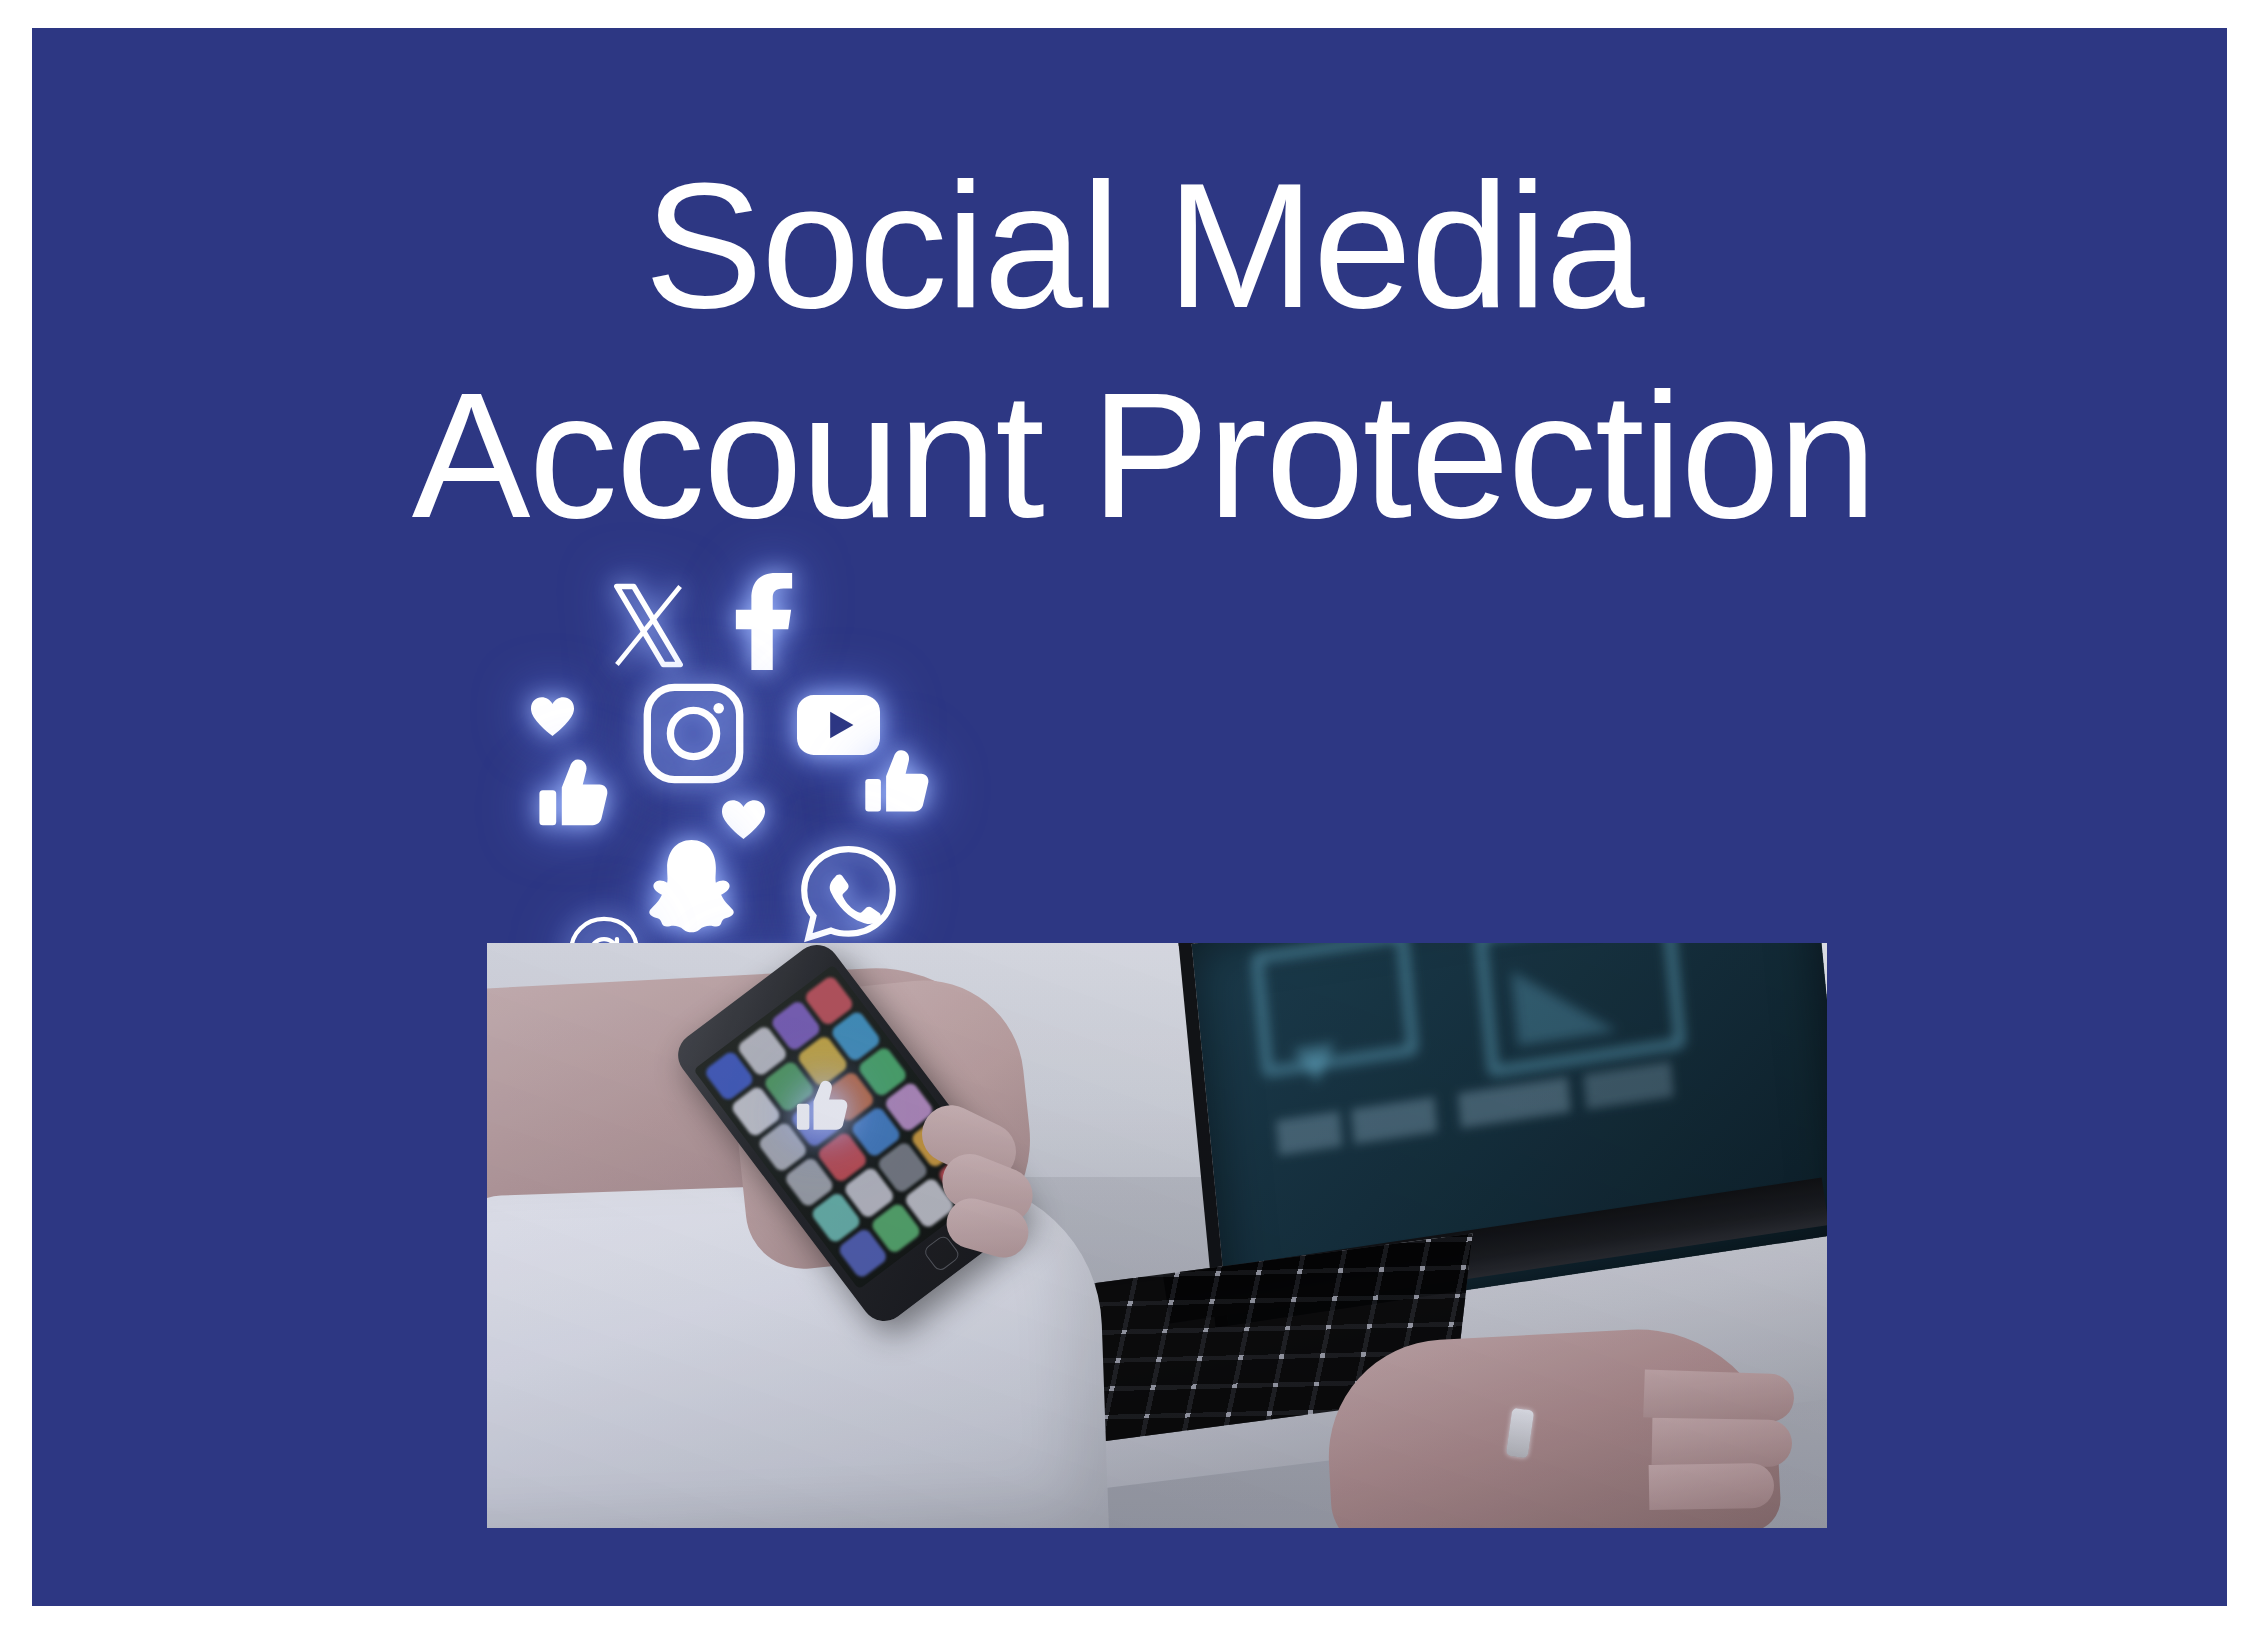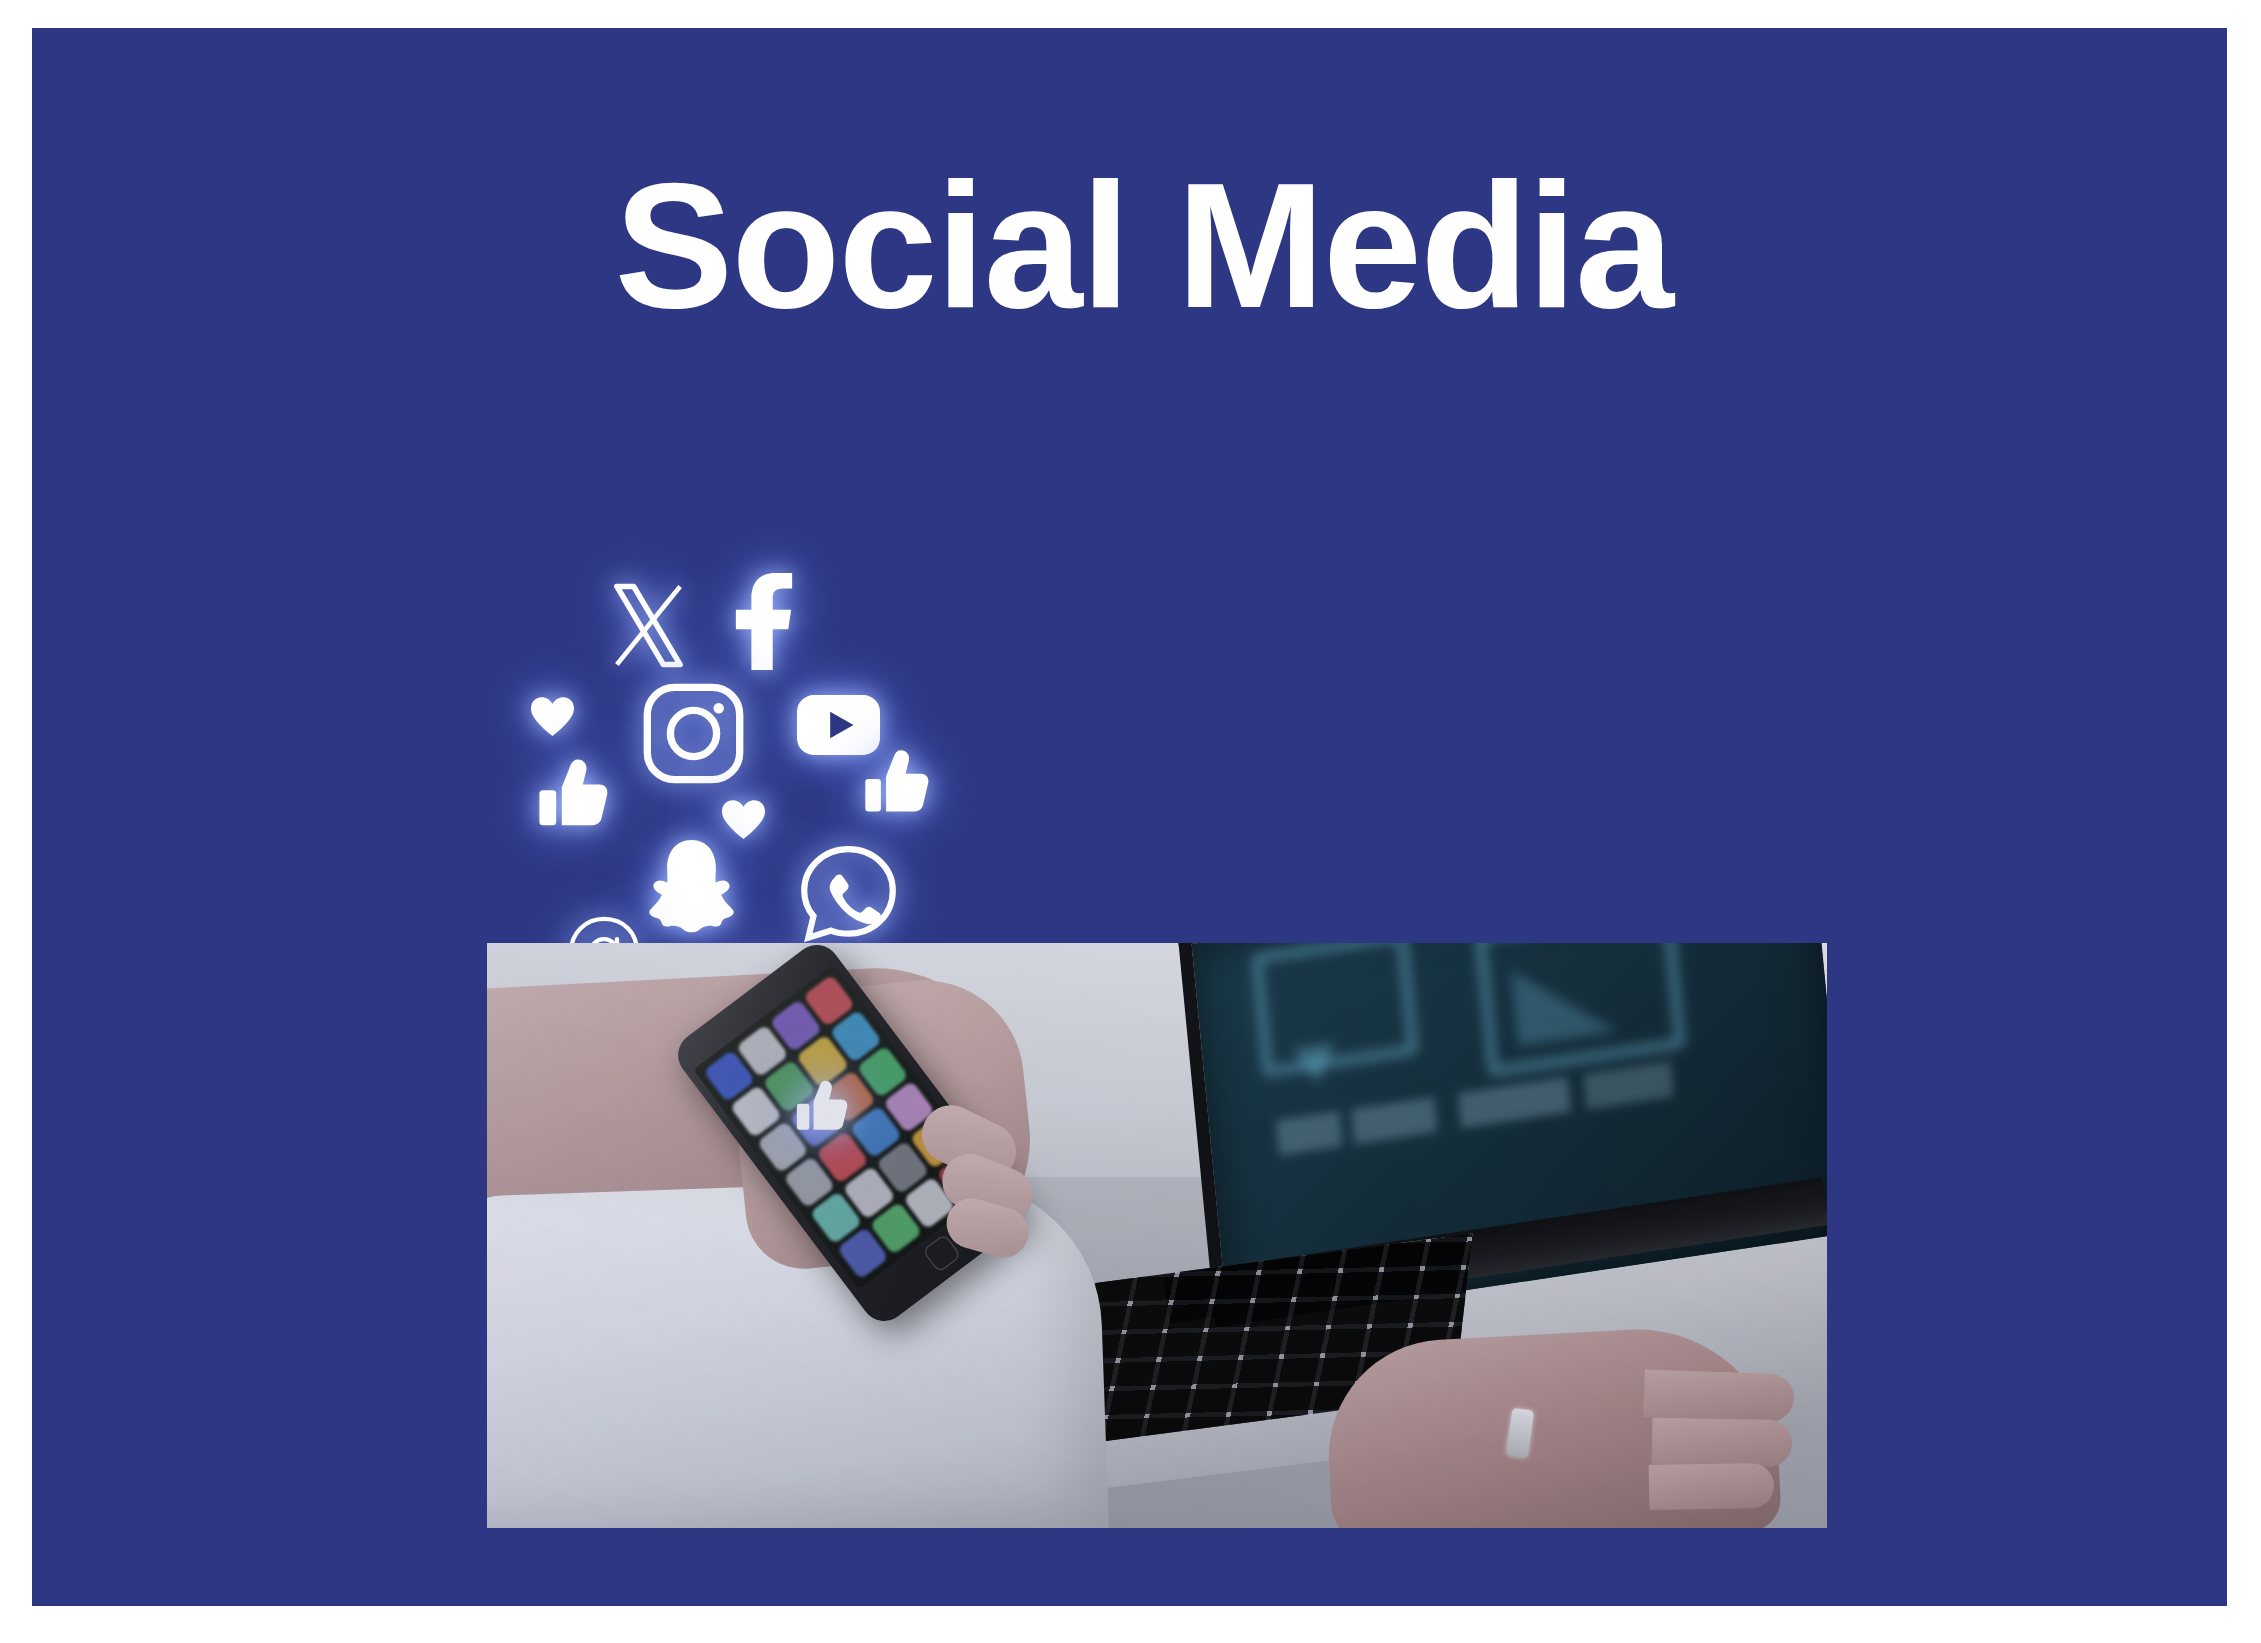--- a/index.html
+++ b/index.html
@@ -23,21 +23,21 @@
   #title-block {
     position:absolute;
     left:0; top:129px;
     width:2195px;
     text-align:center;
     color:#ffffff;
   }
   .title-line {
     display:block;
     font-family:"Liberation Sans", sans-serif;
-    font-weight:bold;
+    font-weight:normal;
     font-size:181px;
     line-height:1.0;
     letter-spacing:-1.7px;
     white-space:nowrap;
     padding-left:28px;
   }
   #title-line-1 { font-size:178px; }
   #title-line-2 { font-size:178px; margin-top:32px; }
 
   
@@ -267,20 +267,21 @@
     pointer-events:none;
   }
 </style>
 </head>
 <body>
 
 <div id="slide">
 
   <div id="title-block">
     <span id="title-line-1" class="title-line">Social Media</span>
+    <span id="title-line-2" class="title-line">Account Protection</span>
   </div>
 
   <div id="icon-cluster">
 
     <div class="sicon" id="icon-x">
       <svg viewBox="0 0 100 100" fill="none" stroke="#ffffff" stroke-width="6" stroke-linejoin="round">
         <path d="M16 8 H34 L84 92 H66 Z"></path>
         <path d="M16 92 L84 8" stroke-width="5"></path>
       </svg>
     </div>

